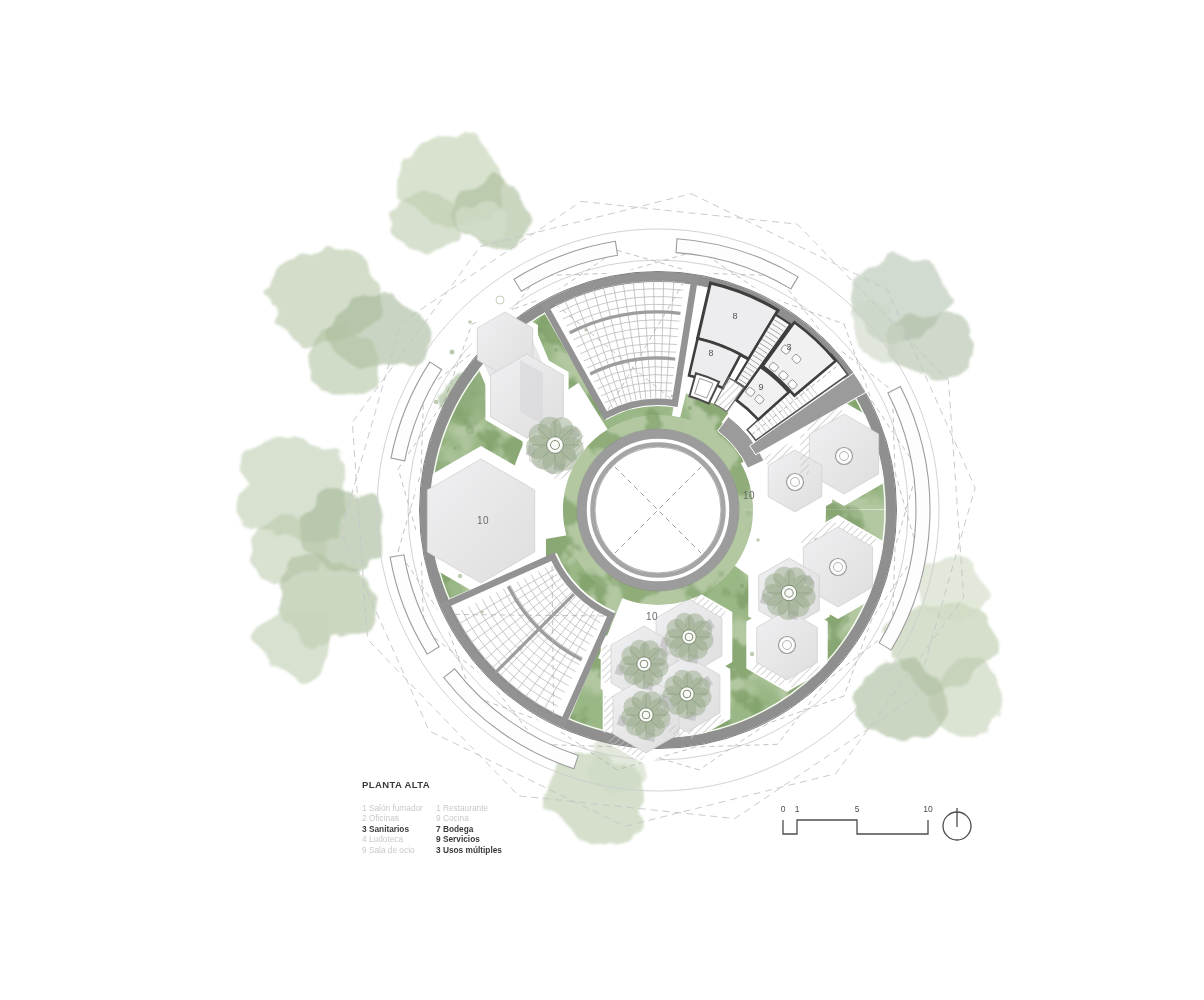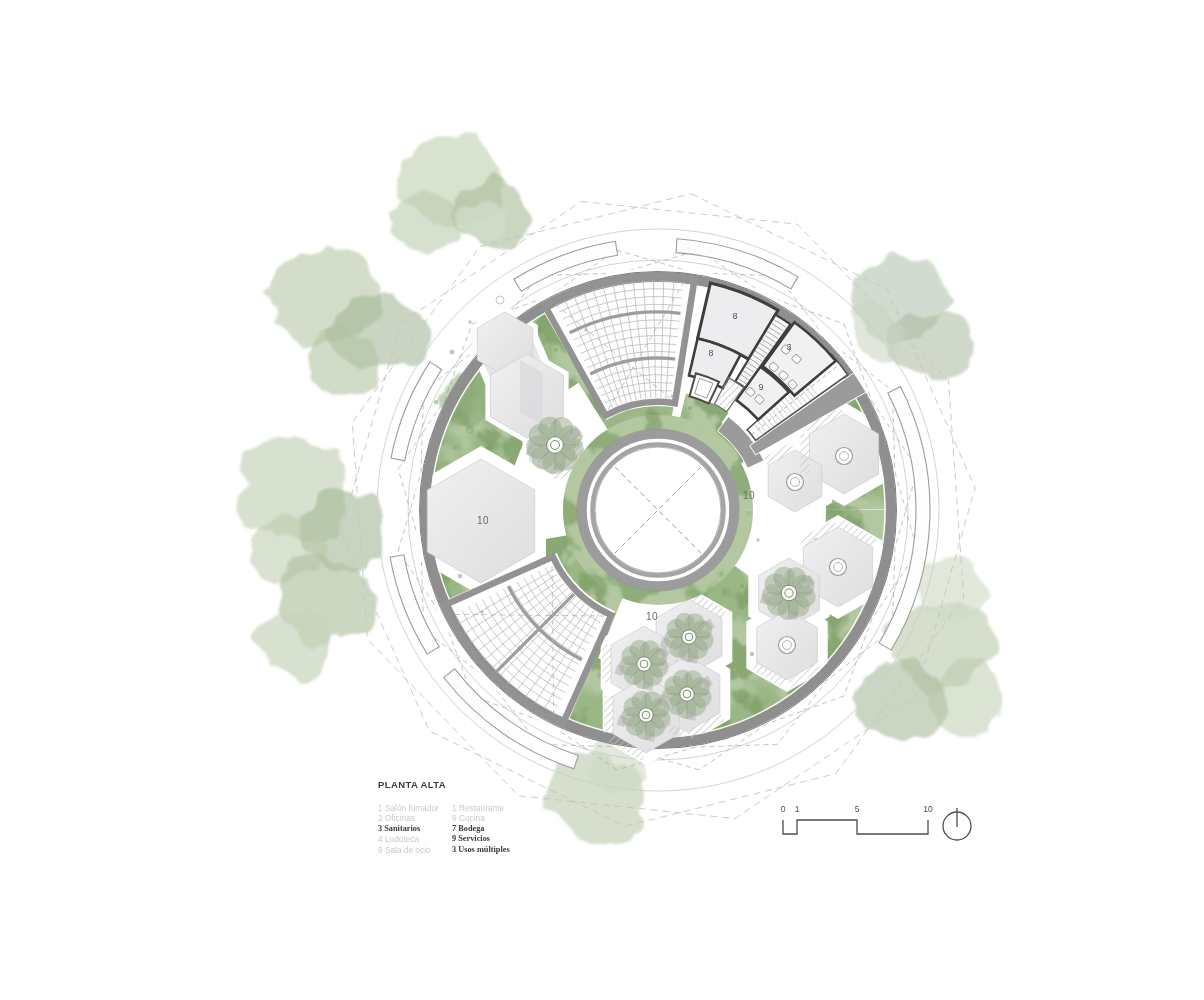--- a/index.html
+++ b/index.html
@@ -3,26 +3,26 @@
 <meta charset="utf-8">
 <style>
   html,body{margin:0;padding:0;}
   body{width:1204px;height:1000px;background:#ffffff;position:relative;overflow:hidden;
        font-family:"Liberation Sans", sans-serif;}
   #stage{position:absolute;left:0;top:0;width:1204px;height:1000px;}
   svg text{font-family:"Liberation Sans", sans-serif;}
   .area-label{font-size:10px;fill:#6a6a6a;letter-spacing:.5px;}
   .room-label{font-size:9px;fill:#555558;}
   .tick-label{font-size:8.5px;fill:#4d4d4d;}
-  .legend{position:absolute;left:378px;top:779px;width:220px;color:#c9c9c9;}
+  .legend{position:absolute;left:362px;top:779px;width:220px;color:#c9c9c9;}
   .legend-title{font-size:9.5px;font-weight:bold;color:#3a3a3a;letter-spacing:.4px;margin-bottom:3px;}
   .legend-cols{display:flex;margin-top:13px;}
   .legend .col1{width:74px;}
   .legend .li{font-size:8.3px;line-height:10.4px;color:#c9c9c9;white-space:nowrap;}
-  .legend .li.emph{color:#3a3a3a;font-weight:bold;font-family:Liberation Serif, serif;}
+  .legend .li.emph{color:#3a3a3a;font-weight:bold;}
 </style>
 </head>
 <body>
 
 <div id="stage">
 <svg id="plan-svg" width="1204" height="1000" viewBox="0 0 1204 1000">
   <defs>
     <filter id="blob" x="-50%" y="-50%" width="200%" height="200%">
       <feTurbulence type="fractalNoise" baseFrequency="0.022" numOctaves="3" seed="8" result="n"></feTurbulence>
       <feDisplacementMap in="SourceGraphic" in2="n" scale="36" xChannelSelector="R" yChannelSelector="G"></feDisplacementMap>

